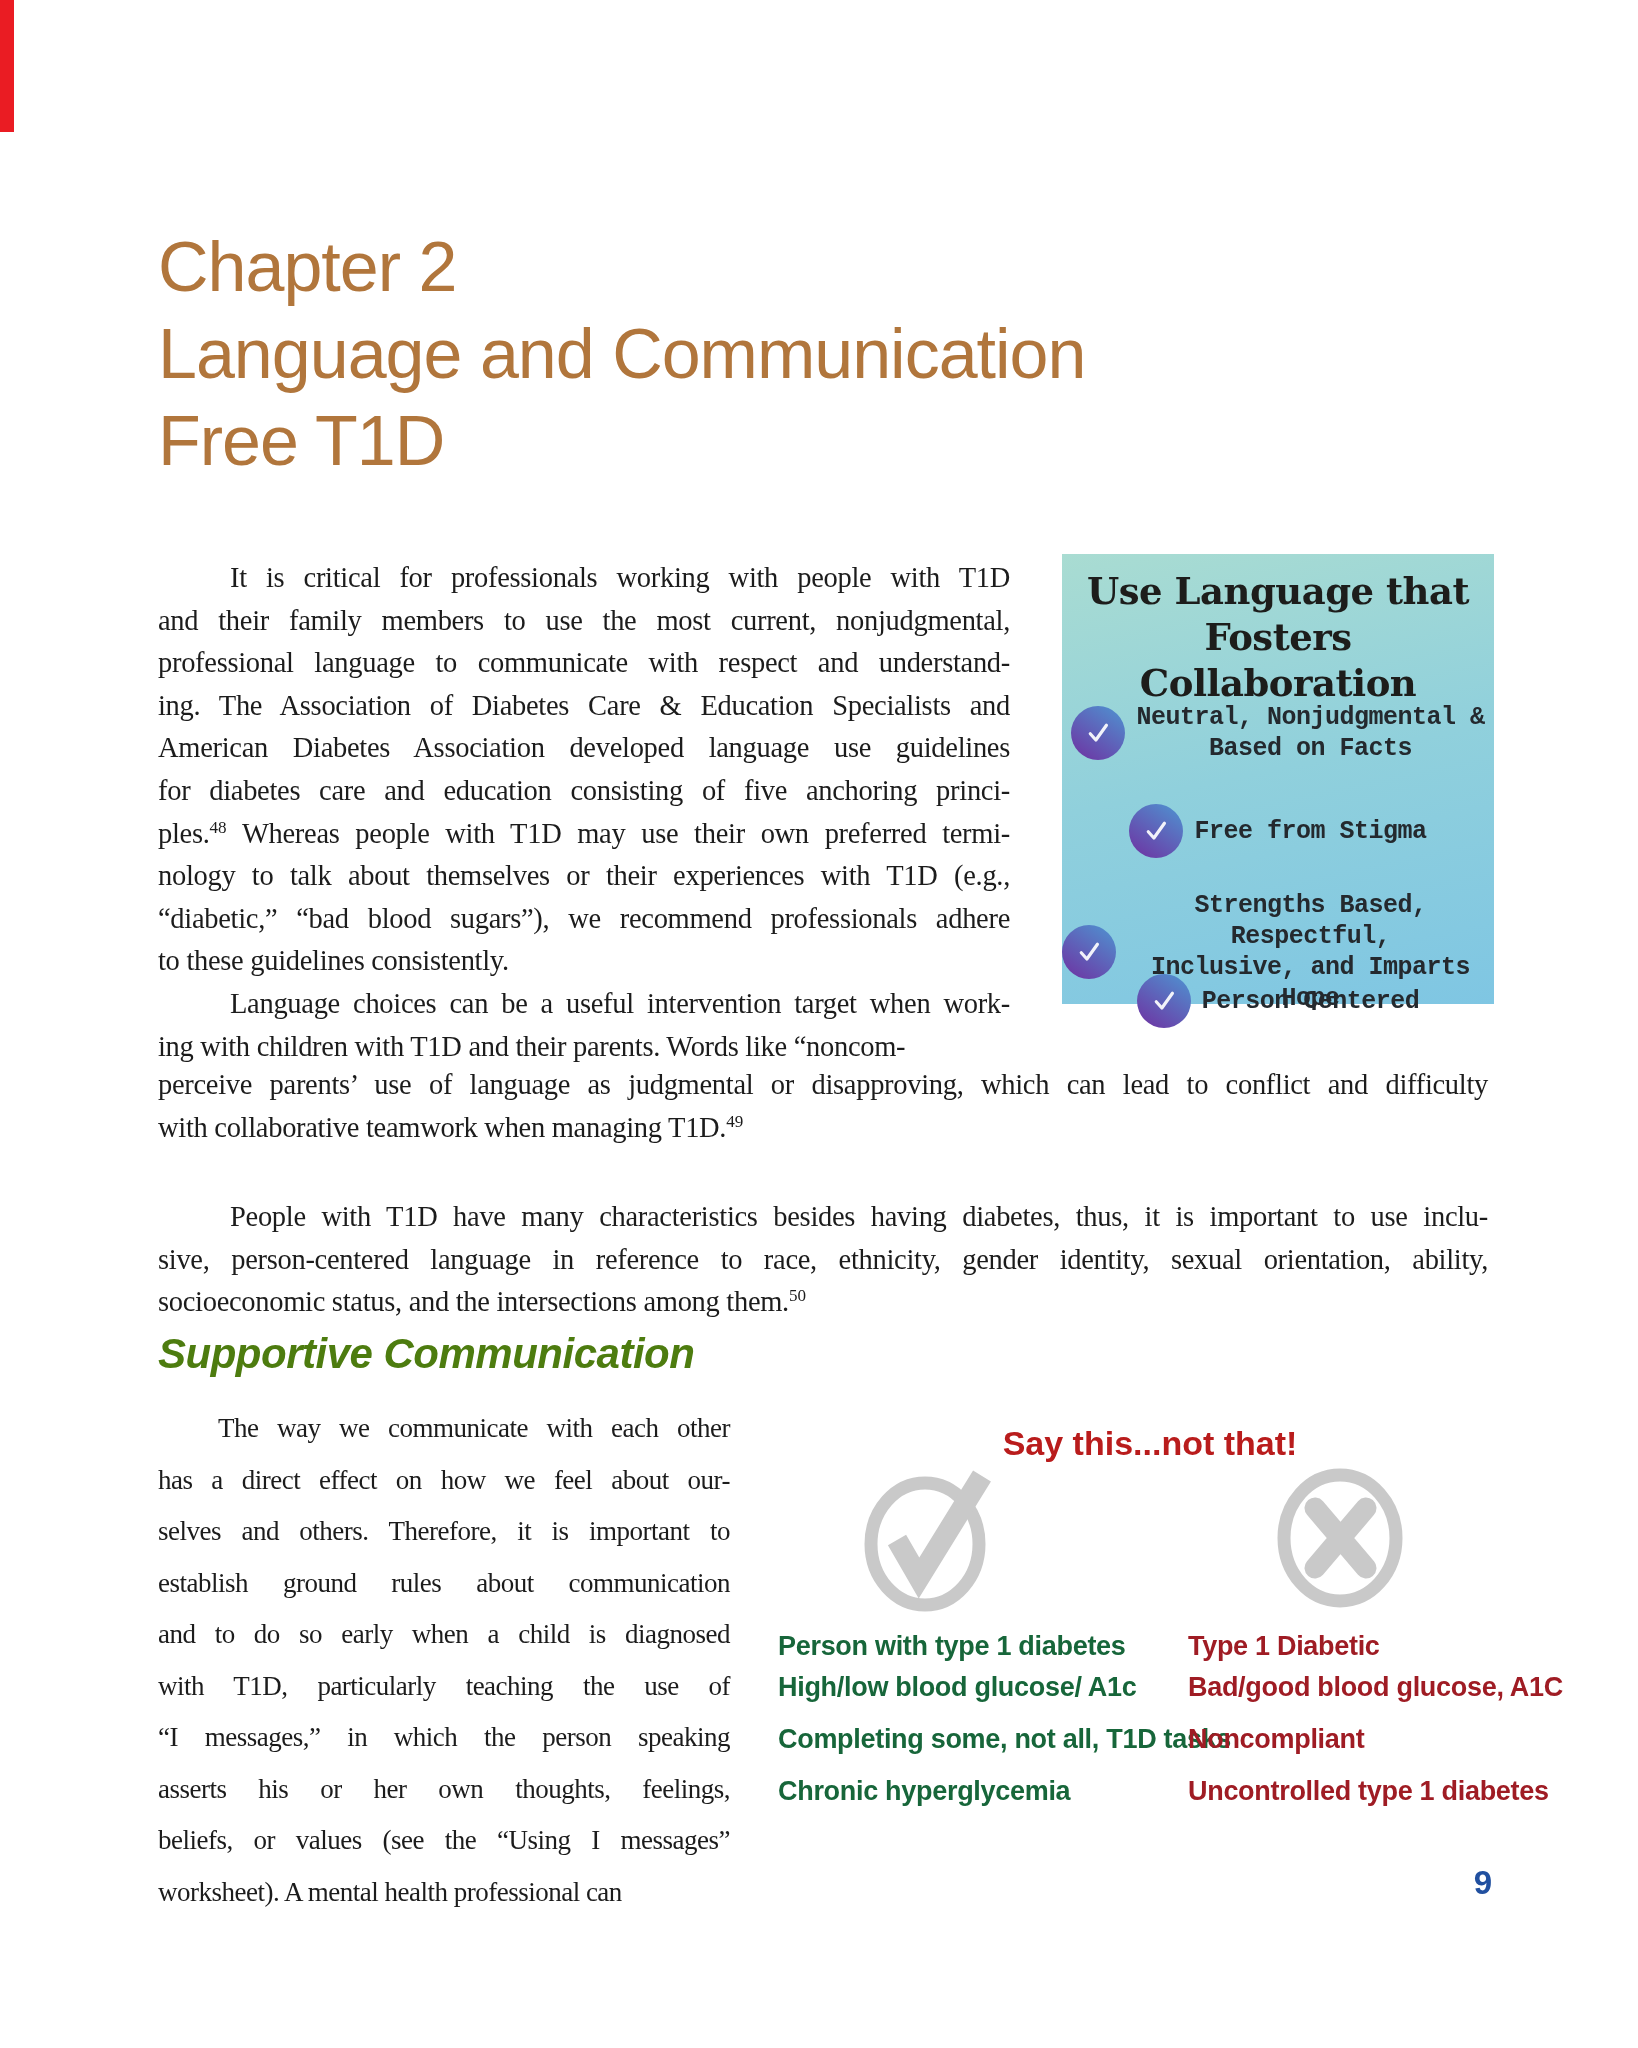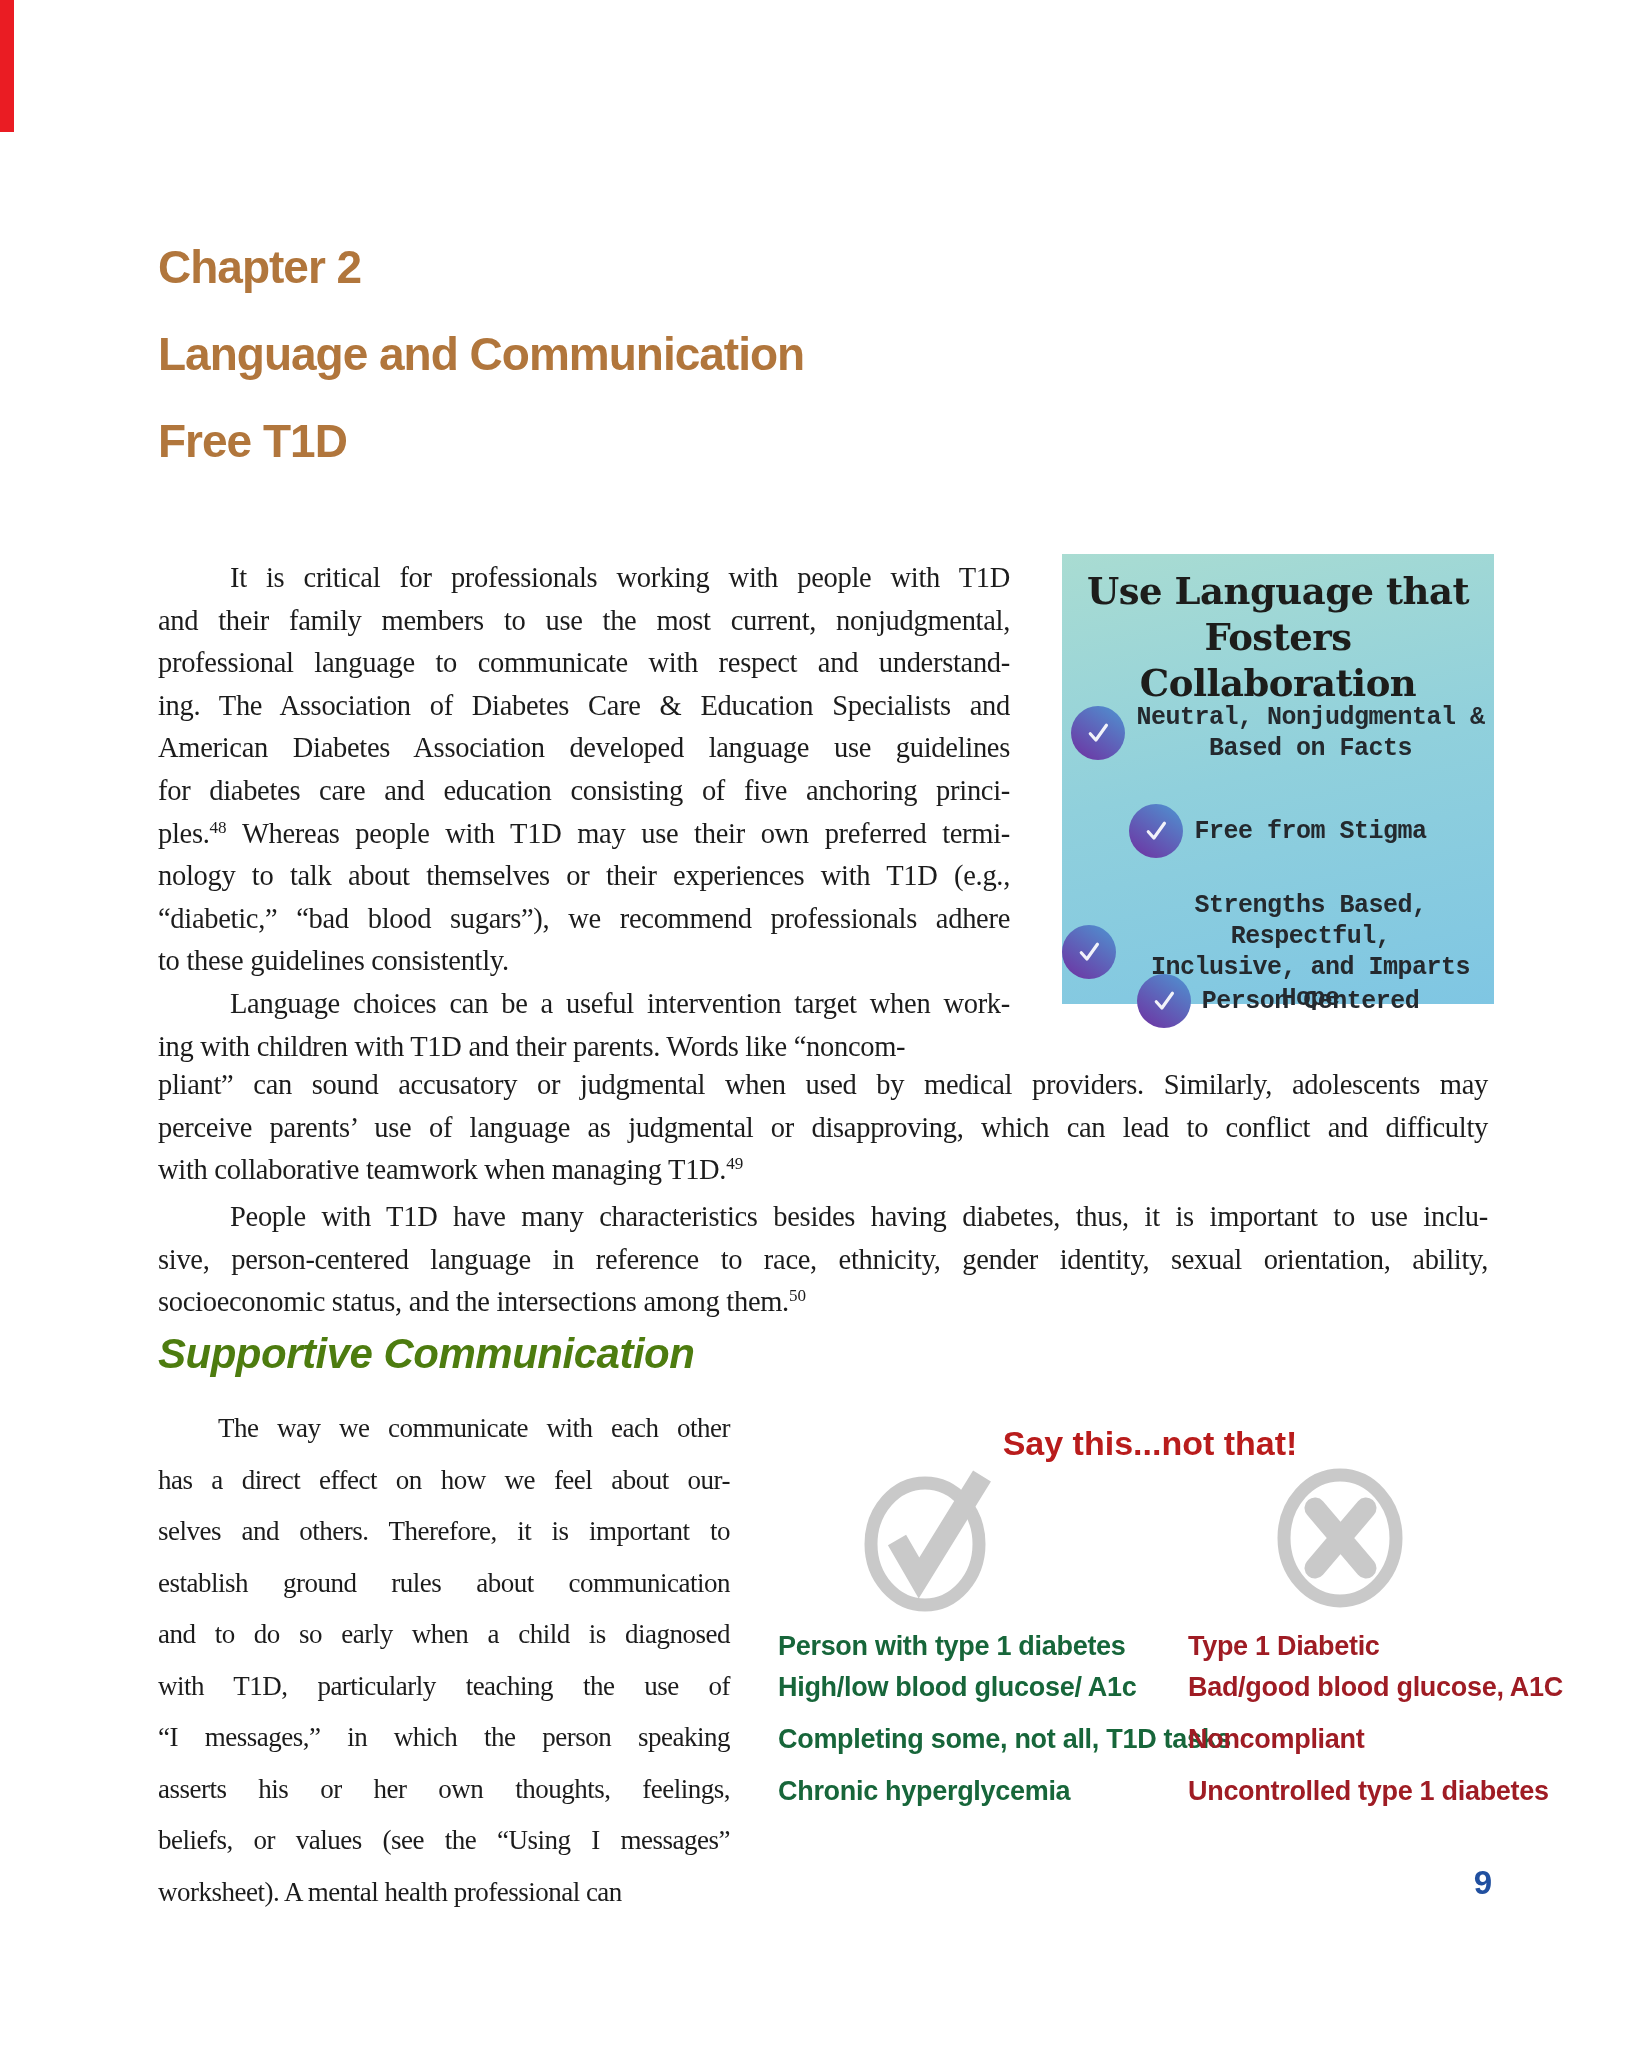--- a/index.html
+++ b/index.html
@@ -1,22 +1,22 @@
 <!DOCTYPE html>
 <html><head>
 <meta charset="utf-8">
 <style>
   html,body{margin:0;padding:0;background:#e9e9e9;}
   .page{position:relative;width:1638px;height:2048px;background:#ffffff;overflow:hidden;
         font-family:"Liberation Serif",serif;color:#1c1c1c;}
   .red-strip{position:absolute;left:0;top:0;width:14px;height:132px;background:#ea1c23;}
 
   .title{position:absolute;left:158px;top:224px;width:1340px;
-         font-family:"Liberation Sans",sans-serif;font-weight:bold;
-         font-size:46px;line-height:87px;color:#b1763c;letter-spacing:-1px;}
+         font-family:"Liberation Sans",sans-serif;font-weight:normal;
+         font-size:70px;line-height:87px;color:#b1763c;letter-spacing:-1px;}
 
   .bodyblock{position:absolute;font-size:28.5px;line-height:42.6px;letter-spacing:-0.3px;}
   .p1n{left:158px;top:557px;width:852px;}
   .p1w{left:158px;top:1064px;width:1330px;}
   .p2 {left:158px;top:1196px;width:1330px;}
   .jl{text-align:justify;text-align-last:justify;}
   .jl-last{text-align:left;text-align-last:left;}
   .ind{text-indent:72px;}
   sup{font-size:60%;line-height:0;vertical-align:super;letter-spacing:0;}
 
@@ -79,21 +79,20 @@
     <div class="jl">for diabetes care and education consisting of five anchoring princi-</div>
     <div class="jl"><span>ples.</span><sup>48</sup><span> Whereas people with T1D may use their own preferred termi-</span></div>
     <div class="jl">nology to talk about themselves or their experiences with T1D (e.g.,</div>
     <div class="jl">“diabetic,” “bad blood sugars”), we recommend professionals adhere</div>
     <div class="jl-last">to these guidelines consistently.</div>
     <div class="jl ind">Language choices can be a useful intervention target when work-</div>
     <div class="jl-last">ing with children with T1D and their parents. Words like “noncom-</div>
   </div>
 
   <div class="bodyblock p1w">
-    <div class="jl">pliant” can sound accusatory or judgmental when used by medical providers. Similarly, adolescents may</div>
     <div class="jl">perceive parents’ use of language as judgmental or disapproving, which can lead to conflict and difficulty</div>
     <div class="jl-last"><span>with collaborative teamwork when managing T1D.</span><sup>49</sup></div>
   </div>
 
   <div class="bodyblock p2">
     <div class="jl ind">People with T1D have many characteristics besides having diabetes, thus, it is important to use inclu-</div>
     <div class="jl">sive, person-centered language in reference to race, ethnicity, gender identity, sexual orientation, ability,</div>
     <div class="jl-last"><span>socioeconomic status, and the intersections among them.</span><sup>50</sup></div>
   </div>
 

